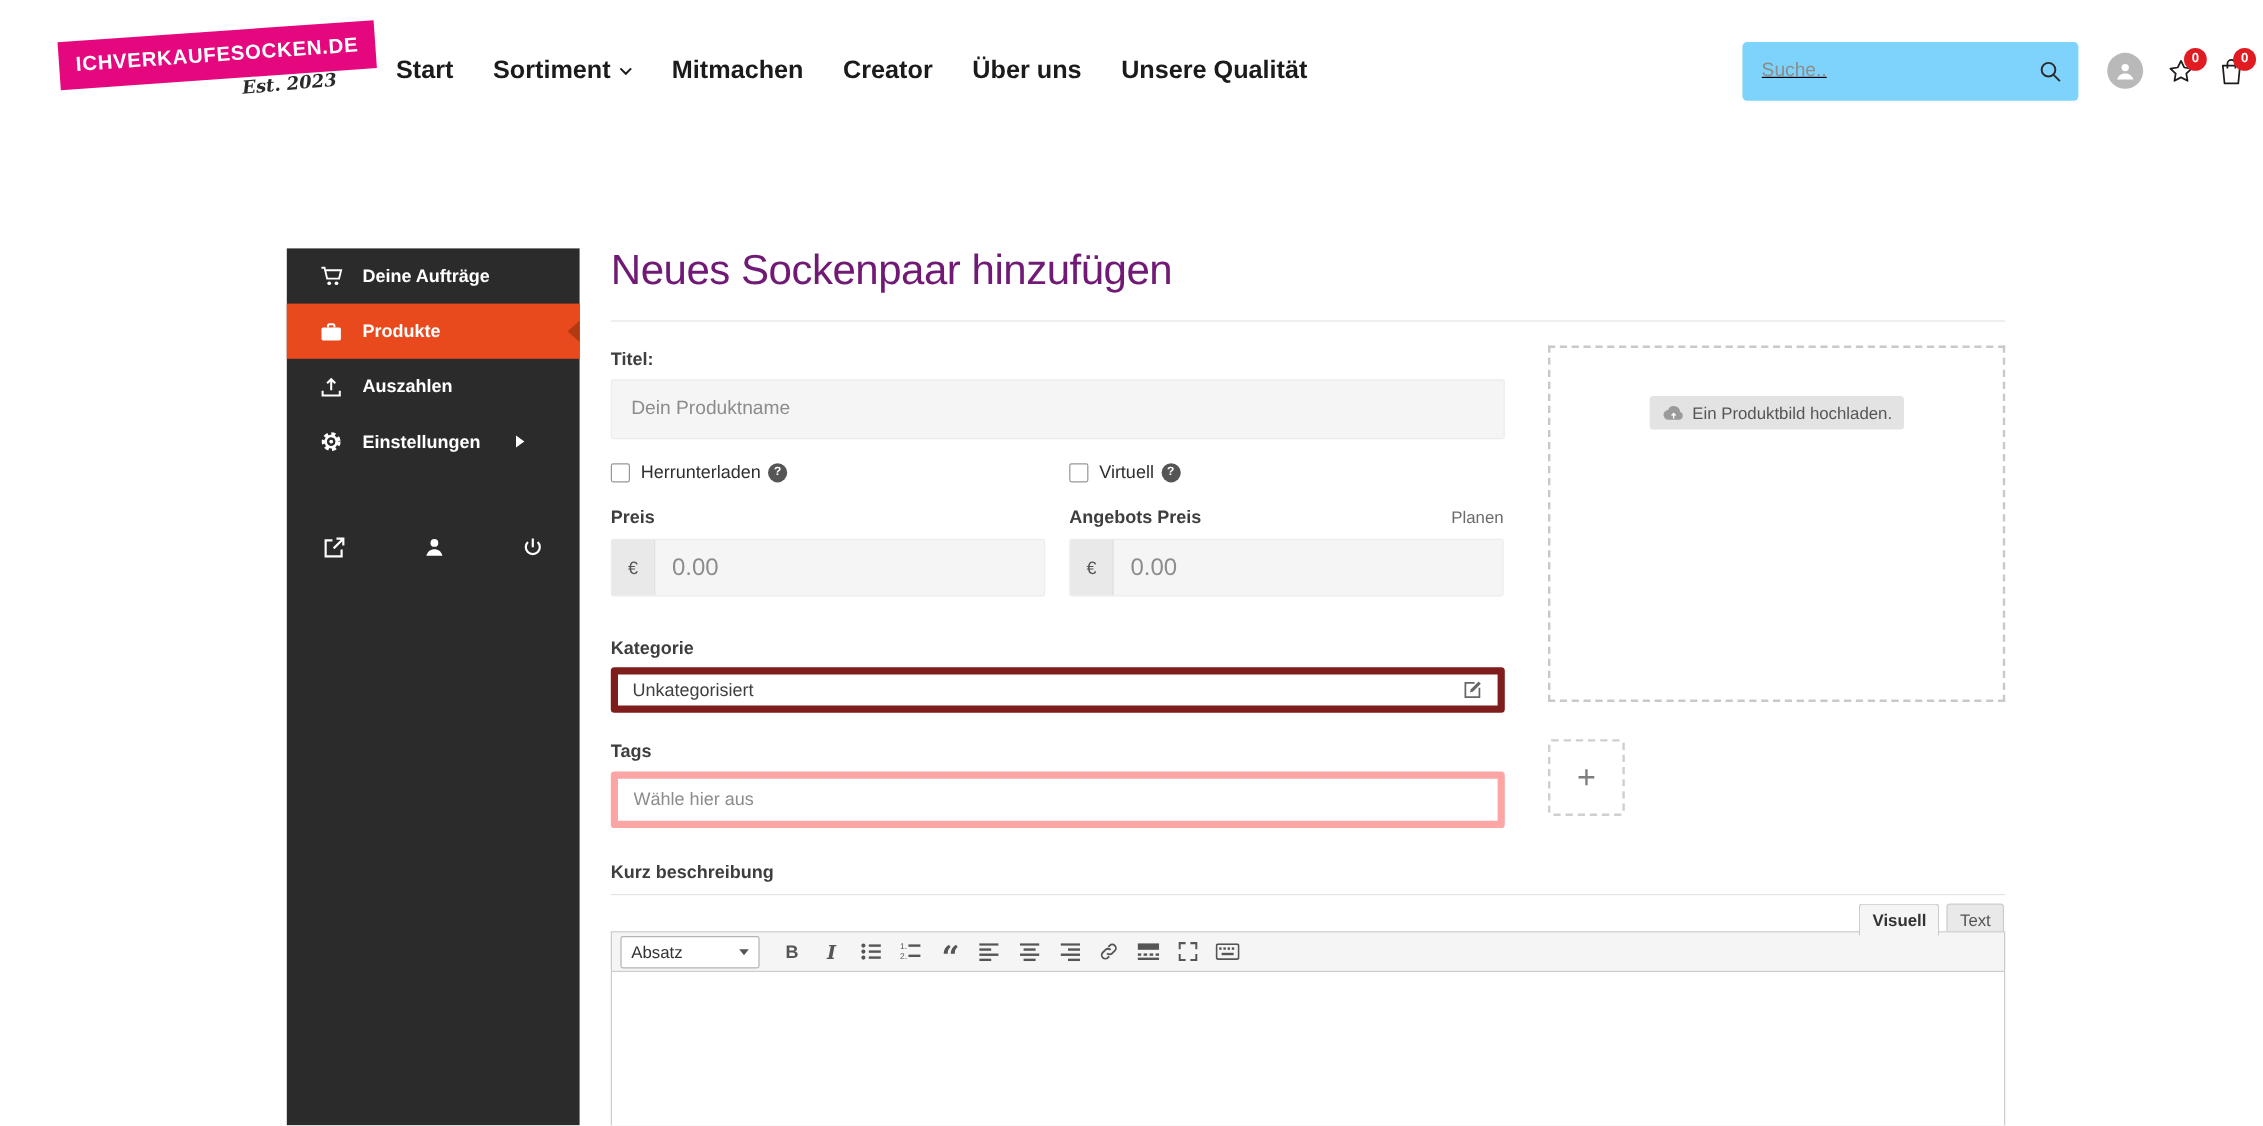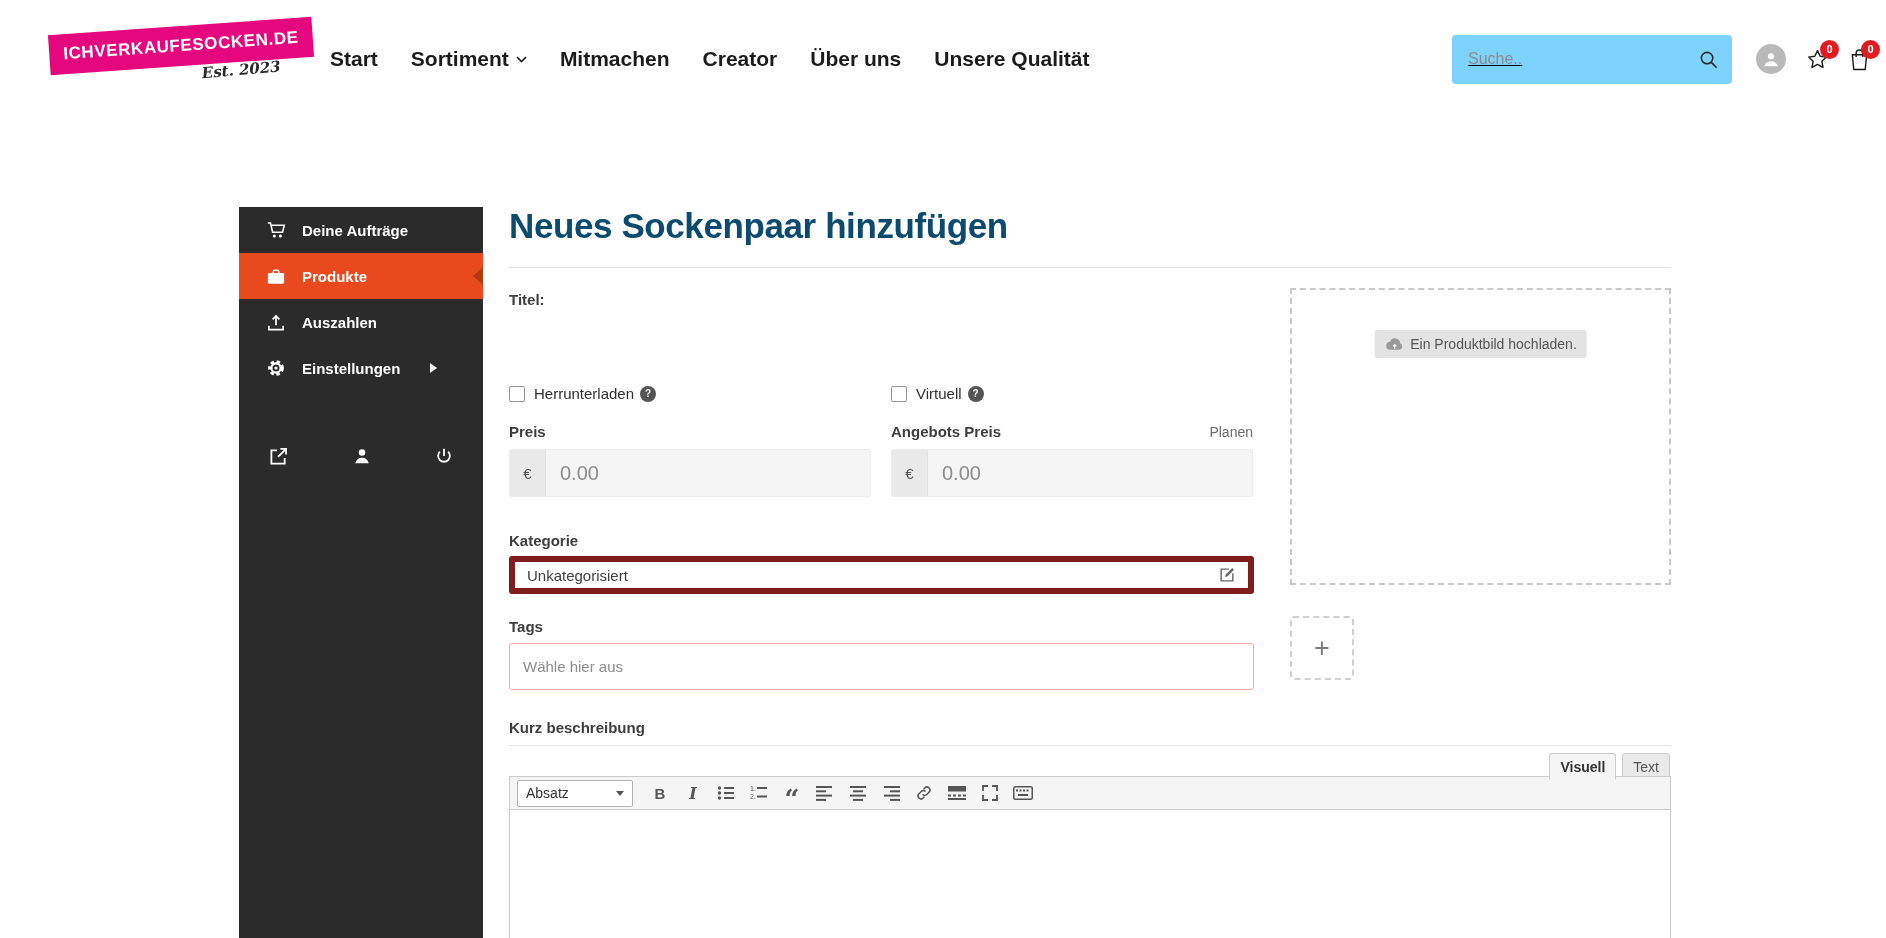--- a/index.html
+++ b/index.html
@@ -29,36 +29,36 @@
   .sidebar { position:absolute; left:239px; top:207px; bottom:0; width:244px; background:#2b2b2b; }
   .side-item { height:46px; display:flex; align-items:center; padding-left:27px; gap:16px; color:#fff; font-size:15px; font-weight:600; position:relative; cursor:pointer; white-space:nowrap; }
   .side-item.active { background:#e8491d; font-weight:700; }
   .side-item.active .notch { position:absolute; right:0; top:50%; transform:translateY(-50%); width:0; height:0; border-top:9px solid transparent; border-bottom:9px solid transparent; border-right:10px solid #b33a10; }
   .side-icon { width:20px; display:flex; justify-content:center; }
   .caret-right { width:0; height:0; border-top:5px solid transparent; border-bottom:5px solid transparent; border-left:7px solid #fff; margin-left:14px; }
   .side-footer { position:absolute; top:240px; left:0; right:0; display:flex; justify-content:space-between; padding:0 30px; }
   .side-footer button { display:flex; }
 
   
-  .page-title { position:absolute; left:509px; top:206px; font-size:35px; font-weight:700; color:#0c4a6e; letter-spacing:-0.4px; }
+  .page-title { position:absolute; left:509px; top:206px; font-size:35px; font-weight:400; color:#701a75; letter-spacing:-0.4px; }
   .divider { position:absolute; left:509px; top:267px; width:1162px; border-top:1px solid #e4e4e4; }
   .lbl { position:absolute; font-size:15px; font-weight:700; color:#3e3e3e; white-space:nowrap; }
   .titel-input { position:absolute; left:509px; top:316px; width:745px; height:50px; background:#f5f5f5; border:1px solid #ececec; border-radius:2px; padding:0 16px; font-size:16px; color:#333; }
   .cb-row { position:absolute; display:flex; align-items:center; }
   .cb { width:16px; height:16px; background:#fff; border:1px solid #979797; border-radius:2px; cursor:pointer; }
   .cb-label { font-size:15px; color:#2f2f2f; font-weight:500; margin-left:9px; }
   .help { width:16px; height:16px; border-radius:50%; background:#555; color:#fff; font-size:10px; font-weight:700; display:inline-flex; align-items:center; justify-content:center; margin-left:6px; cursor:pointer; }
   .labels-row2 { position:absolute; left:891px; top:423px; width:362px; display:flex; justify-content:space-between; align-items:baseline; }
   .planen { font-size:14px; font-weight:500; color:#6b6b6b; cursor:pointer; }
   .price-group { position:absolute; top:449px; width:362px; height:48px; display:flex; background:#f5f5f5; border:1px solid #ececec; border-radius:2px; overflow:hidden; }
   .currency { width:36px; background:#e9e9e9; border-right:1px solid #e0e0e0; display:flex; align-items:center; justify-content:center; font-size:15px; color:#555; }
   .price-group input { flex:1; min-width:0; border:none; background:transparent; padding:0 14px; font-size:20px; color:#333; }
   .select-field { position:absolute; left:509px; top:556px; width:745px; height:38px; background:#fff; border:6px solid #7f1d1d; border-radius:3px; display:flex; align-items:center; justify-content:space-between; padding:0 12px; cursor:pointer; }
   .select-field .val { font-size:15px; color:#3f3f3f; }
-  .tags-input { position:absolute; left:509px; top:643px; width:745px; height:47px; background:#fff; border:1px solid #fca5a5; border-radius:3px; padding:0 13px; font-size:15px; color:#333; }
+  .tags-input { position:absolute; left:509px; top:643px; width:745px; height:47px; background:#fff; border:6px solid #fca5a5; border-radius:3px; padding:0 13px; font-size:15px; color:#333; }
 
   
   .editor { position:absolute; left:509px; top:745px; width:1162px; border-top:1px solid #e4e4e4; }
   .editor-tabs { position:absolute; top:7px; right:1px; display:flex; gap:6px; }
   .tab { height:27px; padding:0 10px; font-size:14px; color:#555; background:#e9e9e9; border:1px solid #ccc; border-radius:3px 3px 0 0; position:relative; }
   .tab.active { background:#f5f5f5; color:#333; font-weight:700; border-bottom-color:#f5f5f5; margin-bottom:-1px; z-index:2; }
   .editor-toolbar { margin-top:30px; height:34px; background:#f5f5f5; border:1px solid #ccc; display:flex; align-items:center; padding:0 7px; gap:3px; position:relative; z-index:1; }
   .para-select { width:116px; height:27px; background:#fff; border:1px solid #b4b4b4; border-radius:2px; display:flex; align-items:center; justify-content:space-between; padding:0 8px; font-size:14px; color:#333; margin-right:9px; cursor:pointer; }
   .sel-caret { width:0; height:0; border-left:4px solid transparent; border-right:4px solid transparent; border-top:5px solid #555; }
   .tb-btn { width:30px; height:26px; display:flex; align-items:center; justify-content:center; border-radius:2px; color:#555; }
@@ -200,20 +200,21 @@
             <path d="M5.5 5.2a6.5 6.5 0 109 0"></path>
           </svg>
       </button>
     </div>
   </aside>
 
   <h1 class="page-title">Neues Sockenpaar hinzufügen</h1>
   <div class="divider"></div>
 
   <div class="lbl" style="left:509px;top:291px">Titel:</div>
+  <input class="titel-input" placeholder="Dein Produktname" style="">
 
   <div class="cb-row" style="left:509px;top:385px">
     <span class="cb"></span>
     <span class="cb-label">Herrunterladen</span>
     <span class="help">?</span>
   </div>
   <div class="cb-row" style="left:891px;top:385px">
     <span class="cb"></span>
     <span class="cb-label">Virtuell</span>
     <span class="help">?</span>

